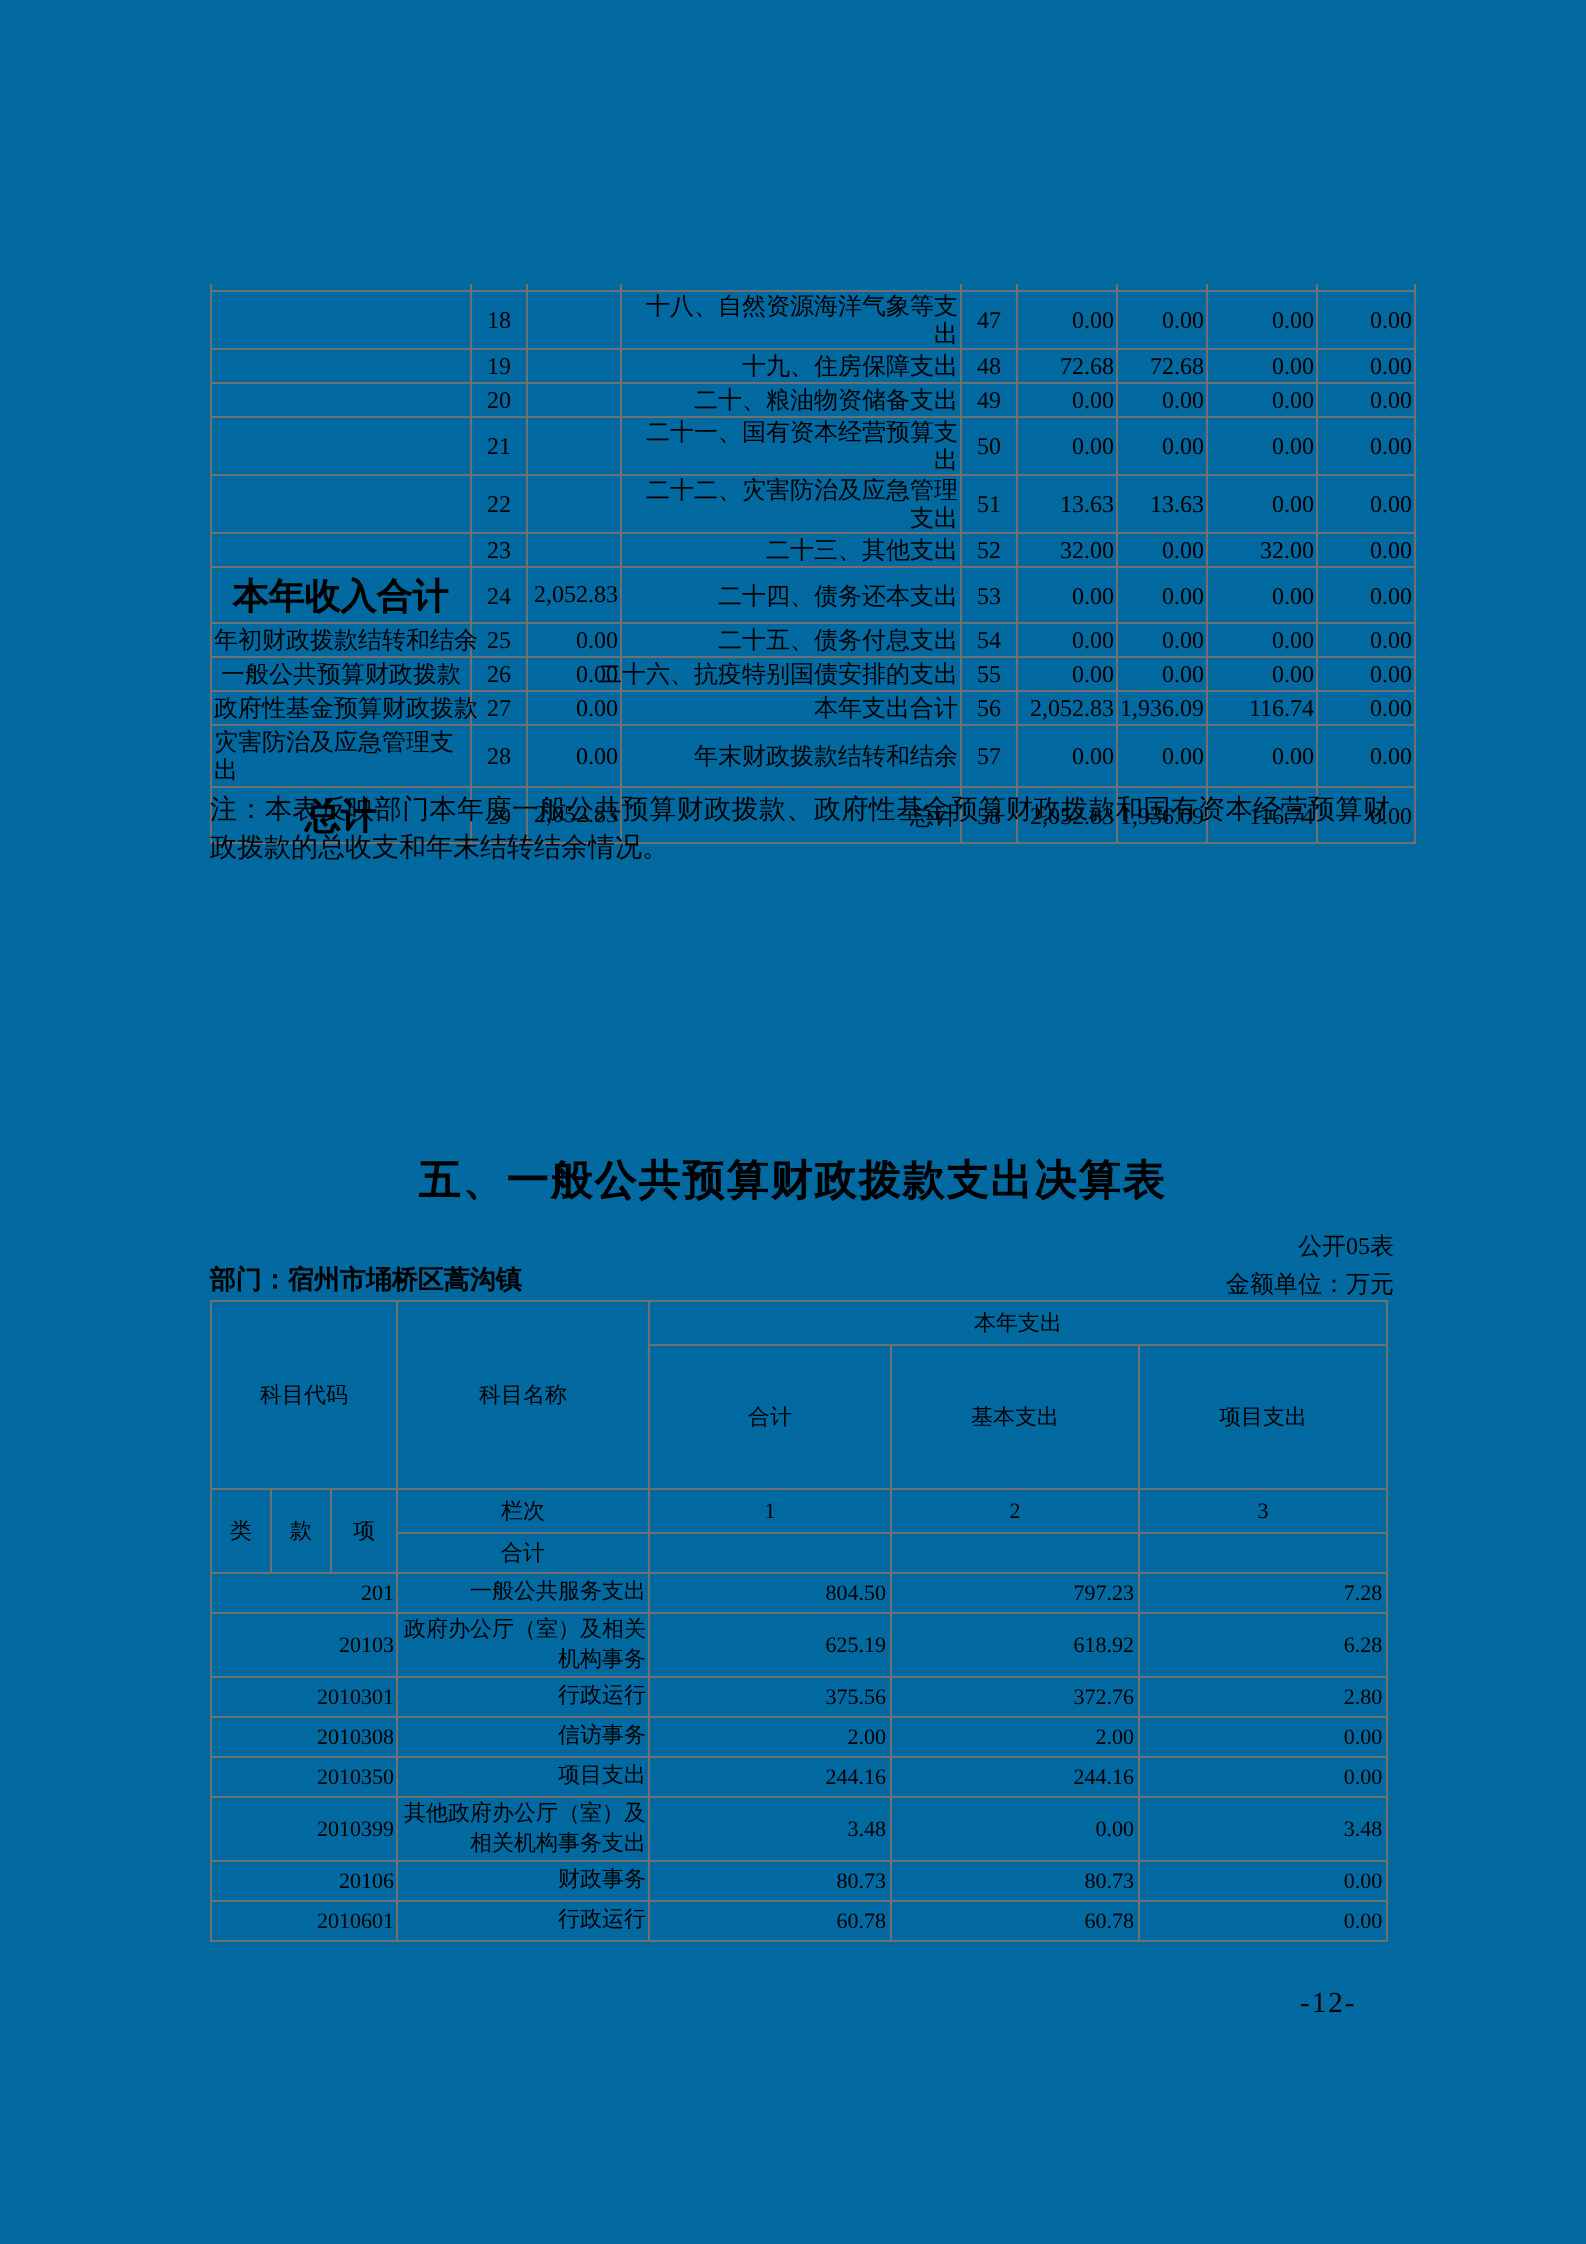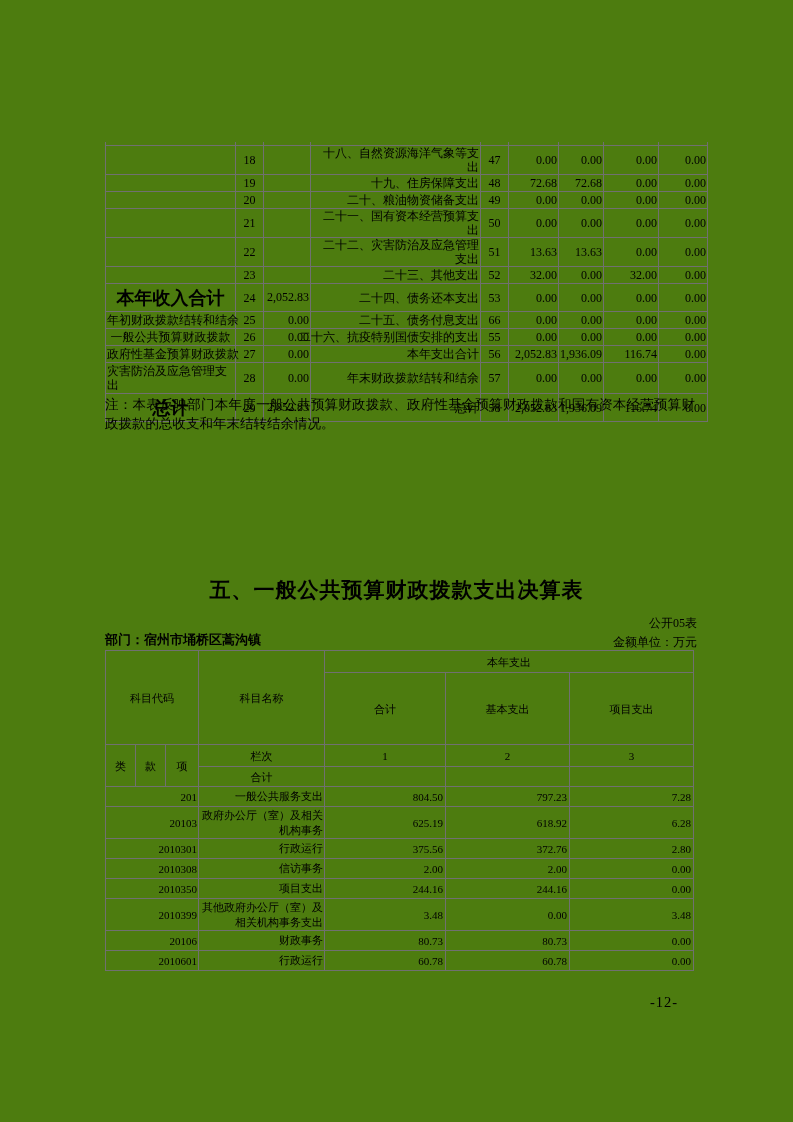--- a/index.html
+++ b/index.html
@@ -1,17 +1,17 @@
 <!DOCTYPE html>
 <html><head>
 <meta charset="utf-8">
 <style>
   html,body { margin:0; padding:0; background:#ffffff; }
   .page {
-    position:relative; width:793px; height:1122px; background:#4d7c0f;
+    position:relative; width:793px; height:1122px; background:#0369a1;
     font-family:"Liberation Serif","DejaVu Serif",serif; color:#000;
     overflow:hidden;
   }
   table { border-collapse:collapse; table-layout:fixed; }
   td { border:1px solid #707070; padding:0 1px; vertical-align:middle;
        font-size:12px; line-height:14px; overflow:visible; }
 
   
   .t1 { position:absolute; left:105px; top:142px; width:602px; }
   .t1 tr.stub td { border-top:none; height:3px; }
@@ -161,21 +161,21 @@
       <td class="num">0.00</td>
       <td class="num">0.00</td>
       <td class="num">0.00</td>
       <td class="num">0.00</td>
     </tr>
     <tr class="h17">
       <td class="lbl">年初财政拨款结转和结余</td>
       <td class="no">25</td>
       <td class="val">0.00</td>
       <td class="cat">二十五、债务付息支出</td>
-      <td class="no">66</td>
+      <td class="no">54</td>
       <td class="num">0.00</td>
       <td class="num">0.00</td>
       <td class="num">0.00</td>
       <td class="num">0.00</td>
     </tr>
     <tr class="h17">
       <td class="lbl">一般公共预算财政拨款</td>
       <td class="no">26</td>
       <td class="val">0.00</td>
       <td class="cat rel">

